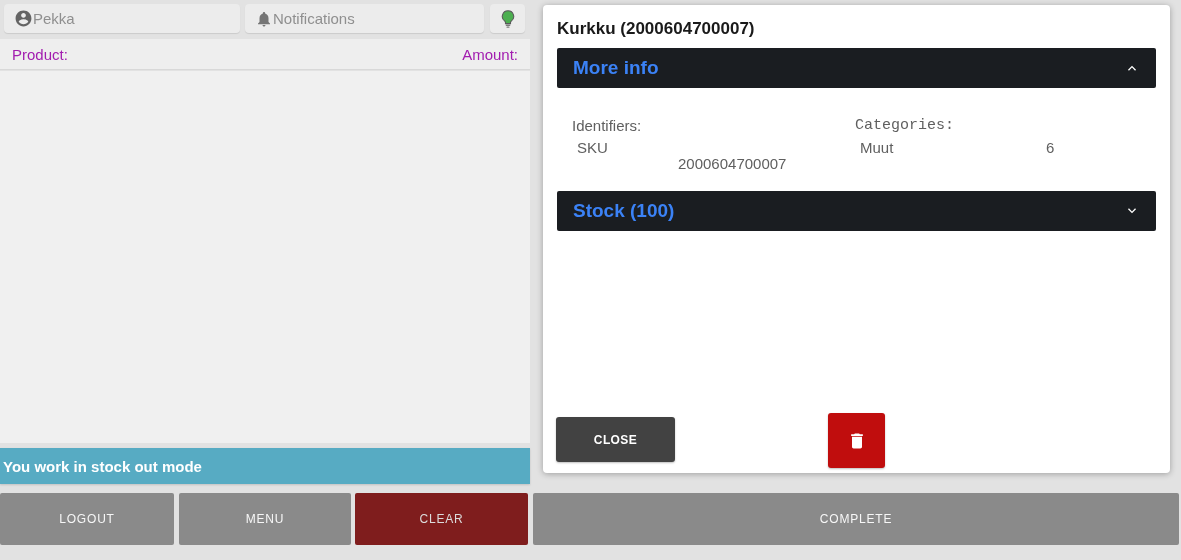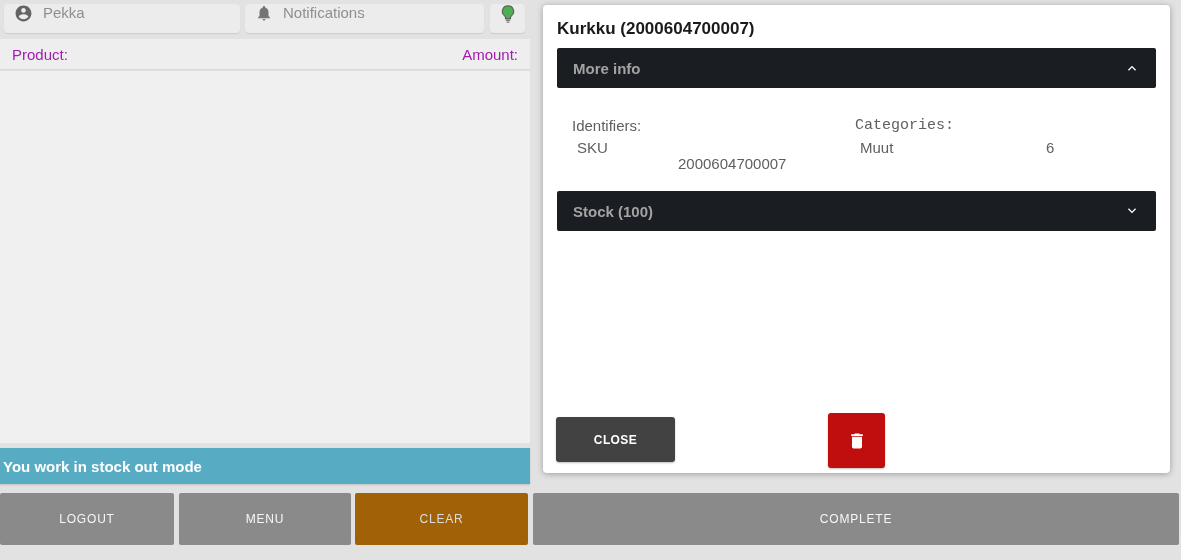--- a/index.html
+++ b/index.html
@@ -1,20 +1,20 @@
 <!DOCTYPE html>
 <html><head>
 <meta charset="utf-8">
 <style>
   html,body{margin:0;padding:0;background:#e2e2e2;font-family:"Liberation Sans",sans-serif;}
   .screen{position:relative;width:1181px;height:560px;background:#e2e2e2;overflow:hidden;}
 
   
   .top-btn{position:absolute;top:4px;height:29px;background:#ececec;border-radius:4px;
-    box-shadow:0 1px 1px rgba(0,0,0,0.10);display:flex;align-items:flex-start;gap:10px;
+    box-shadow:0 1px 1px rgba(0,0,0,0.10);display:flex;align-items:center;
     padding:0 10px;box-sizing:border-box;color:#8f8f8f;font-size:15px;cursor:pointer;}
   .btn-user{left:4px;width:236px;}
   .btn-notif{left:245px;width:239px;}
   .btn-bulb{left:490px;width:35px;justify-content:center;padding:0;}
 
   
   .list-header{position:absolute;left:0;top:39px;width:530px;height:31px;background:#eeeeee;
     border-bottom:1px solid #d8d8d8;display:flex;justify-content:space-between;align-items:center;
     padding:0 12px;box-sizing:border-box;color:#a21caf;font-size:15px;}
   .list-area{position:absolute;left:0;top:71px;width:530px;height:372px;background:#f0f0f0;}
@@ -22,22 +22,22 @@
   
   .banner{position:absolute;left:0;top:448px;width:530px;height:36px;background:#57abc3;
     color:#ffffff;font-weight:bold;font-size:15px;display:flex;align-items:center;
     padding:0 3px;box-sizing:border-box;box-shadow:0 1px 2px rgba(0,0,0,0.15);}
 
   
   .modal{position:absolute;left:543px;top:5px;width:627px;height:468px;background:#ffffff;
     border-radius:4px;box-shadow:0 1px 6px rgba(0,0,0,0.30);}
   .modal-title{position:absolute;left:14px;top:14px;font-size:17px;font-weight:bold;color:#1a1a1a;}
   .section-header{position:absolute;left:14px;width:599px;height:40px;background:#1a1d21;
-    border-radius:2px;color:#a3a3a3;display:flex;align-items:center;justify-content:space-between;
-    padding:8px 16px;box-sizing:border-box;font-size:15px;font-weight:bold;cursor:pointer;}
+    border-radius:2px;color:#3b82f6;display:flex;align-items:center;justify-content:space-between;
+    padding:8px 16px;box-sizing:border-box;font-size:19px;font-weight:bold;cursor:pointer;}
   .sh-moreinfo{top:43px;}
   .sh-stock{top:186px;}
   .info-text{position:absolute;font-size:15px;color:#5f5f5f;white-space:nowrap;}
   .lbl-identifiers{left:29px;top:112px;}
   .val-sku-key{left:34px;top:134px;}
   .val-sku{left:135px;top:134px;margin-top:16px;}
   .lbl-categories{left:312px;top:112px;font-family:Liberation Mono, monospace;}
   .val-cat-name{left:317px;top:134px;}
   .val-cat-num{left:503px;top:134px;}
 
@@ -47,21 +47,21 @@
   .btn-close{left:13px;top:412px;width:119px;height:45px;background:#424242;}
   .btn-delete{left:285px;top:408px;width:57px;height:55px;background:#c00d0d;}
   .btn-next{left:493px;top:412px;width:118px;height:45px;background:#18a018;}
 
   
   .bottom-btn{position:absolute;top:493px;height:52px;background:#8a8a8a;color:#f7f7f7;
     font-size:12px;font-weight:normal;letter-spacing:0.8px;display:flex;align-items:center;
     justify-content:center;border-radius:2px;cursor:pointer;}
   .bb-logout{left:0;width:174px;}
   .bb-menu{left:179px;width:172px;}
-  .bb-clear{left:355px;width:173px;background:#a16207;color:#dcdcdc;cursor:default;}
+  .bb-clear{left:355px;width:173px;background:#7f1d1d;color:#dcdcdc;cursor:default;}
   .bb-complete{left:533px;width:646px;}
 
   .icon{display:inline-flex;align-items:center;justify-content:center;}
 </style>
 </head>
 <body>
 
 <div class="screen">
 
   <div class="top-btn btn-user">

